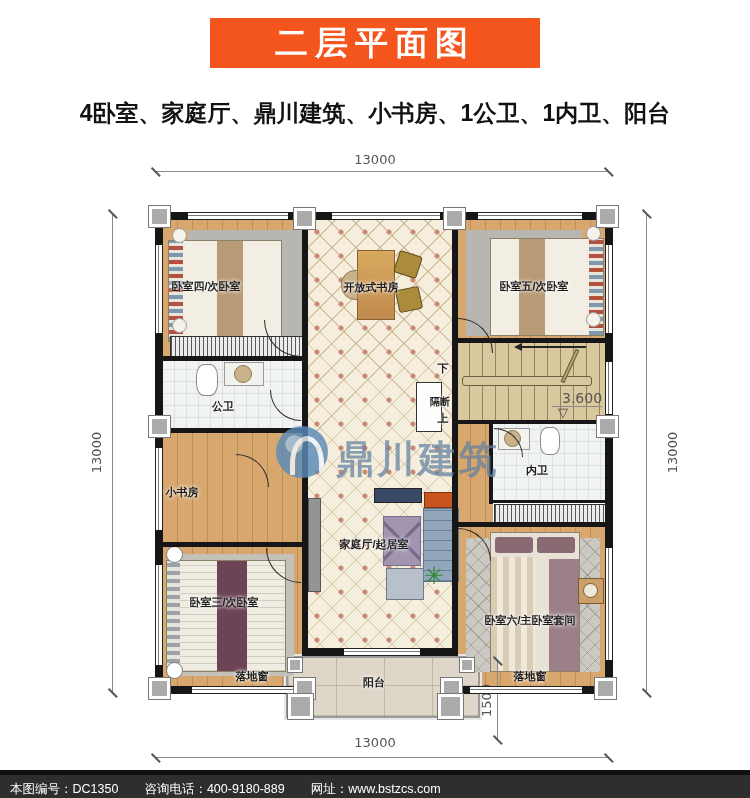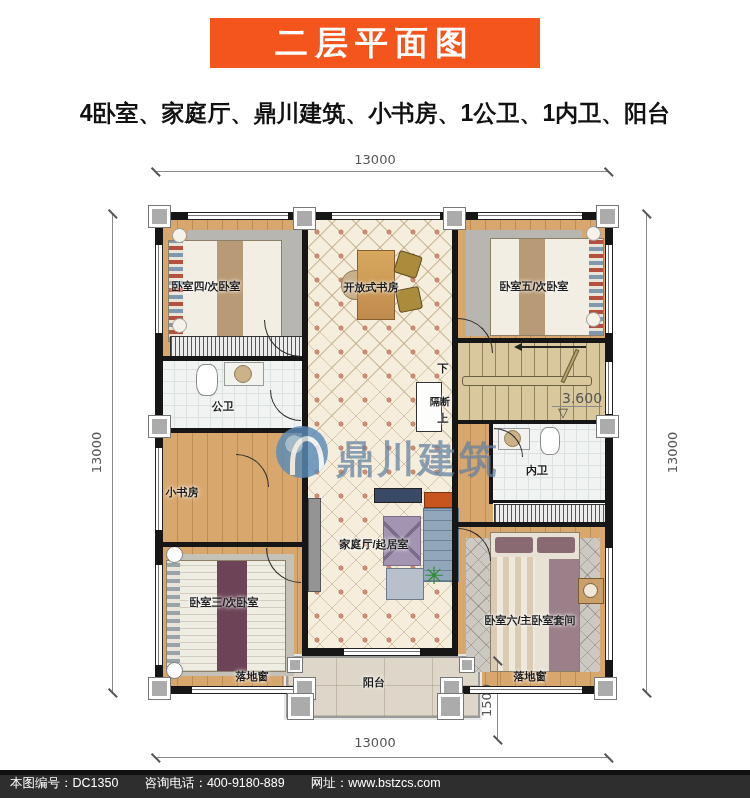--- a/index.html
+++ b/index.html
@@ -31,21 +31,21 @@
   .rug{position:absolute;z-index:6;}
   .bed{position:absolute;z-index:8;border:1px solid #8d8069;}
   .stripe-seat{position:absolute;z-index:12;border:1px solid #333;background:repeating-linear-gradient(90deg,#58585a 0 1px,#ececec 1px 4px);}
   .watermark{position:absolute;left:276px;top:276px;z-index:70;display:flex;align-items:flex-end;opacity:.82;}
   .wm-logo{width:52px;height:52px;border-radius:50%;background:radial-gradient(circle at 35% 35%,#9cc0de 0 18%,#5b8cb8 19% 100%);position:relative;overflow:hidden;}
   .wm-logo::after{content:"";position:absolute;left:14px;top:10px;width:24px;height:34px;border:5px solid #fff;border-radius:50% 50% 0 0/70% 70% 0 0;border-bottom:none;opacity:.9;}
   .wm-text{margin-left:8px;color:rgba(100,130,162,.9);}
   .wm-cn{font-size:38px;font-weight:bold;line-height:38px;letter-spacing:3px;}
   .wm-en{font-size:12px;font-weight:bold;letter-spacing:4.5px;margin-top:3px;}
   .footer-line{position:absolute;left:0;top:770px;width:750px;height:5px;background:#101010;}
-  .footer{position:absolute;left:0;top:775px;width:750px;height:23px;background:#2e2e2e;color:#fff;display:flex;align-items:flex-start;font-size:12.5px;white-space:nowrap;}
+  .footer{position:absolute;left:0;top:775px;width:750px;height:23px;background:#2e2e2e;color:#fff;display:flex;align-items:flex-end;font-size:12.5px;white-space:nowrap;}
   .footer span{margin-left:10px;}
   .footer .gap{margin-left:26px;}
   .lvl-tri{position:absolute;z-index:60;color:#444;font-size:13px;}
 </style>
 </head>
 <body>
 
 <div class="banner">
   <span>二层平面图</span>
 </div>

